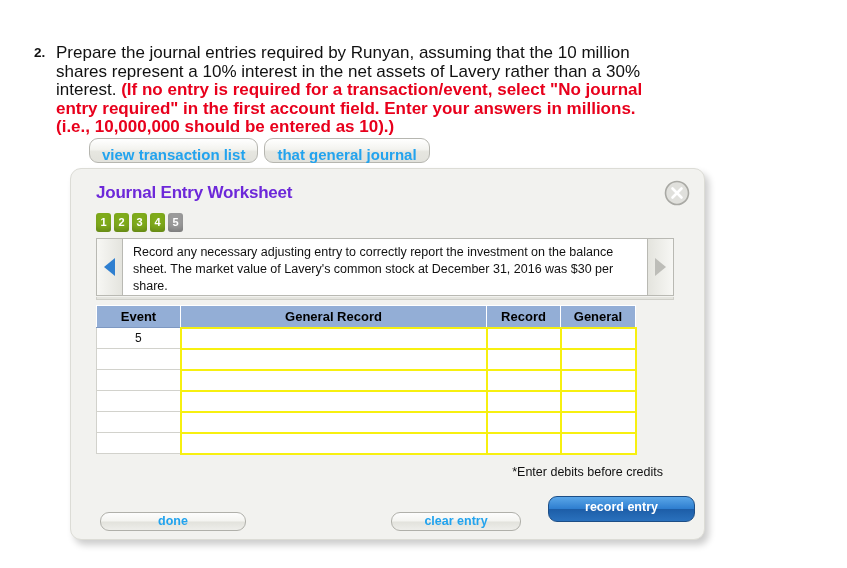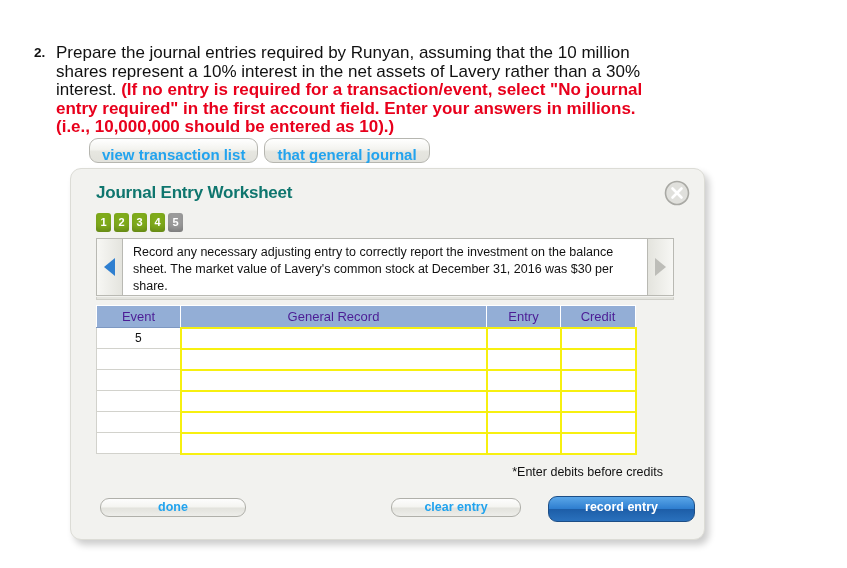--- a/index.html
+++ b/index.html
@@ -66,21 +66,21 @@
     background: #f2f2ef;
     border: 1px solid #dcdcd6;
     border-radius: 11px;
     box-shadow: 4px 5px 7px rgba(0,0,0,0.20);
   }
   .panel-title {
     position: absolute;
     left: 25px; top: 14px;
     font-size: 17px;
     font-weight: bold;
-    color: #0f766e;
+    color: #6d28d9;
     letter-spacing: -0.2px;
   }
   .close-btn {
     position: absolute;
     right: 14px; top: 11px;
     width: 26px; height: 26px;
     cursor: pointer;
   }
 
   
@@ -147,23 +147,23 @@
     position: absolute;
     left: 96px; top: 305px;
     width: 539px;
     border-collapse: collapse;
     table-layout: fixed;
   }
   .jtable th {
     background: #93aed6;
     border: 1px solid #ffffff;
     border-bottom: 1px solid #7d98c2;
-    color: #4c1d95;
+    color: #000000;
     font-size: 13px;
-    font-weight: normal;
+    font-weight: bold;
     height: 22px;
     text-align: center;
   }
   .jtable td {
     height: 21px;
     padding: 0;
     border: 1px solid #d2d2cc;
     background: #ffffff;
   }
   .jtable td.ev {
@@ -200,20 +200,21 @@
     font-weight: bold;
     line-height: 17px;
     text-align: center;
     cursor: pointer;
     white-space: nowrap;
   }
   .foot-btn.light {
     border: 1px solid #b0b0aa;
     background: linear-gradient(to bottom, #fdfdfd 0%, #f4f4f0 48%, #e2e2dc 52%, #eeeeea 100%);
     color: #22a3ee;
+    margin-top: 14px;
   }
   .foot-btn.blue {
     border: 1px solid #1d4e86;
     background: linear-gradient(to bottom, #5aa6e8 0%, #2f7fd0 48%, #1d5ea8 52%, #2a71bd 100%);
     color: #ffffff;
   }
   #btn-done       { left: 100px;  top: 498px; width: 146px; }
   #btn-clear      { left: 391px;  top: 498px; width: 130px; }
   #btn-record     { left: 548px;  top: 496px; width: 147px; height: 26px; line-height: 20px; }
 </style>
@@ -265,22 +266,22 @@
   <colgroup>
     <col class="col-event">
       <col class="col-gj">
       <col class="col-debit">
       <col class="col-credit">
   </colgroup>
   <thead>
     <tr>
       <th>Event</th>
       <th>General Record</th>
-      <th>Entry</th>
-      <th>Credit</th>
+      <th>Record</th>
+      <th>General</th>
     </tr>
   </thead>
   <tbody>
     <tr>
       <td class="ev">5</td>
       <td class="inp"></td>
       <td class="inp"></td>
       <td class="inp"></td>
     </tr>
     <tr>

